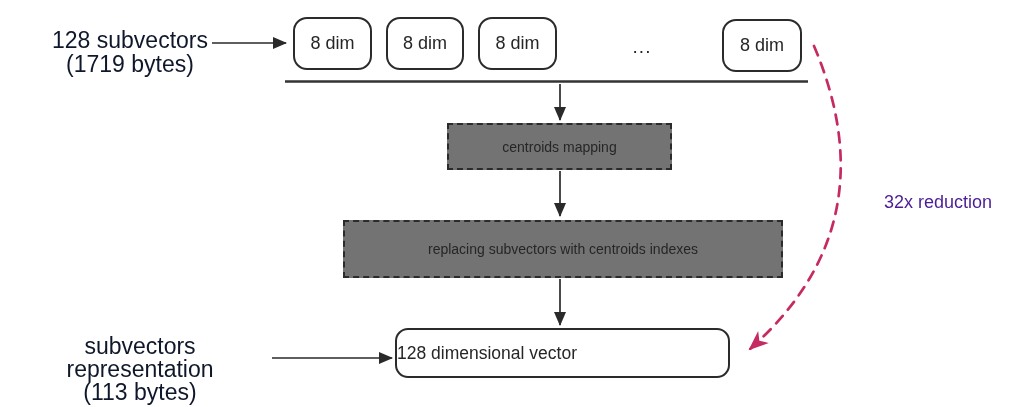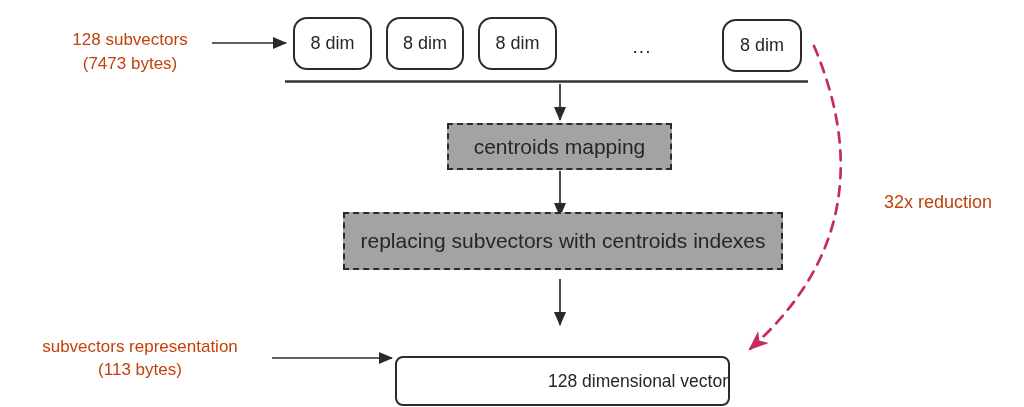--- a/index.html
+++ b/index.html
@@ -13,23 +13,23 @@
     overflow: hidden;
   }
   .stage svg.wires {
     position: absolute;
     inset: 0;
   }
   .abs { position: absolute; box-sizing: border-box; }
 
   .side-label {
     text-align: center;
-    font-size: 17px;
+    font-size: 23px;
     line-height: 24px;
-    color: #c2410c;
+    color: #0f172a;
   }
   .side-label span { display: block; }
 
   .dim-box {
     border: 2.4px solid #2b2b2b;
     border-radius: 14px;
     display: flex;
     align-items: center;
     justify-content: center;
     font-size: 18px;
@@ -38,36 +38,35 @@
   .ellipsis {
     font-size: 19px;
     letter-spacing: 1px;
     text-align: center;
   }
   .dashed-box {
     border: 2.4px dashed #2b2b2b;
     display: flex;
     align-items: center;
     justify-content: center;
-    font-size: 21px;
-    background: #a3a3a3;
+    font-size: 14px;
+    background: #737373;
   }
   .out-box {
     border: 2.4px solid #2b2b2b;
-    border-radius: 8px;
+    border-radius: 13px;
     display: flex;
     align-items: center;
-    justify-content: flex-end;
+    justify-content: flex-start;
     font-size: 17.5px;
     background: #ffffff;
-    margin-top: 28px;
   }
   .reduction {
     font-size: 18px;
-    color: #c2410c;
+    color: #4c1d95;
     white-space: nowrap;
   }
 </style>
 </head>
 <body>
 
 <div class="stage">
 
   <svg class="wires" width="1024" height="407" viewBox="0 0 1024 407">
     <defs>
@@ -87,42 +86,42 @@
     <line x1="560" y1="171" x2="560" y2="216" stroke="#2a2a2a" stroke-width="1.7" marker-end="url(#head-black)"></line>
     <line x1="560" y1="279" x2="560" y2="325" stroke="#2a2a2a" stroke-width="1.7" marker-end="url(#head-black)"></line>
 
     <line x1="272" y1="358" x2="392" y2="358" stroke="#2a2a2a" stroke-width="1.7" marker-end="url(#head-black)"></line>
 
     <path d="M 814 46 Q 890 225 750 349" fill="none" stroke="#c62a62" stroke-width="2.7" stroke-dasharray="10 8" stroke-linecap="round" marker-end="url(#head-pink)"></path>
   </svg>
 
   <div class="abs side-label" style="left:45px; top:28px; width:170px;">
     <span>128 subvectors</span>
-    <span>(7473 bytes)</span>
+    <span>(1719 bytes)</span>
   </div>
 
   <div class="abs dim-box" style="left:293px; top:17px; width:79px; height:53px;">
     <span>8 dim</span>
   </div>
   <div class="abs dim-box" style="left:386px; top:17px; width:78px; height:53px;">
     <span>8 dim</span>
   </div>
   <div class="abs dim-box" style="left:478px; top:17px; width:79px; height:53px;">
     <span>8 dim</span>
   </div>
   <div class="abs ellipsis" style="left:627px; top:36px; width:30px;">...</div>
   <div class="abs dim-box" style="left:722px; top:19px; width:80px; height:53px;">
     <span>8 dim</span>
   </div>
 
   <div class="abs dashed-box" style="left:447px; top:123px; width:225px; height:47px;">
     <span>centroids mapping</span>
   </div>
 
-  <div class="abs dashed-box" style="left:343px; top:212px; width:440px; height:58px;text-align:right;">
+  <div class="abs dashed-box" style="left:343px; top:220px; width:440px; height:58px;text-align:right;">
     <span>replacing subvectors with centroids indexes</span>
   </div>
 
   <div class="abs out-box" style="left:395px; top:328px; width:335px; height:50px;">
     <span>128 dimensional vector</span>
   </div>
 
   <div class="abs side-label" style="left:15px; top:335px; width:250px; line-height:23px;">
     <span>subvectors representation</span>
     <span>(113 bytes)</span>

